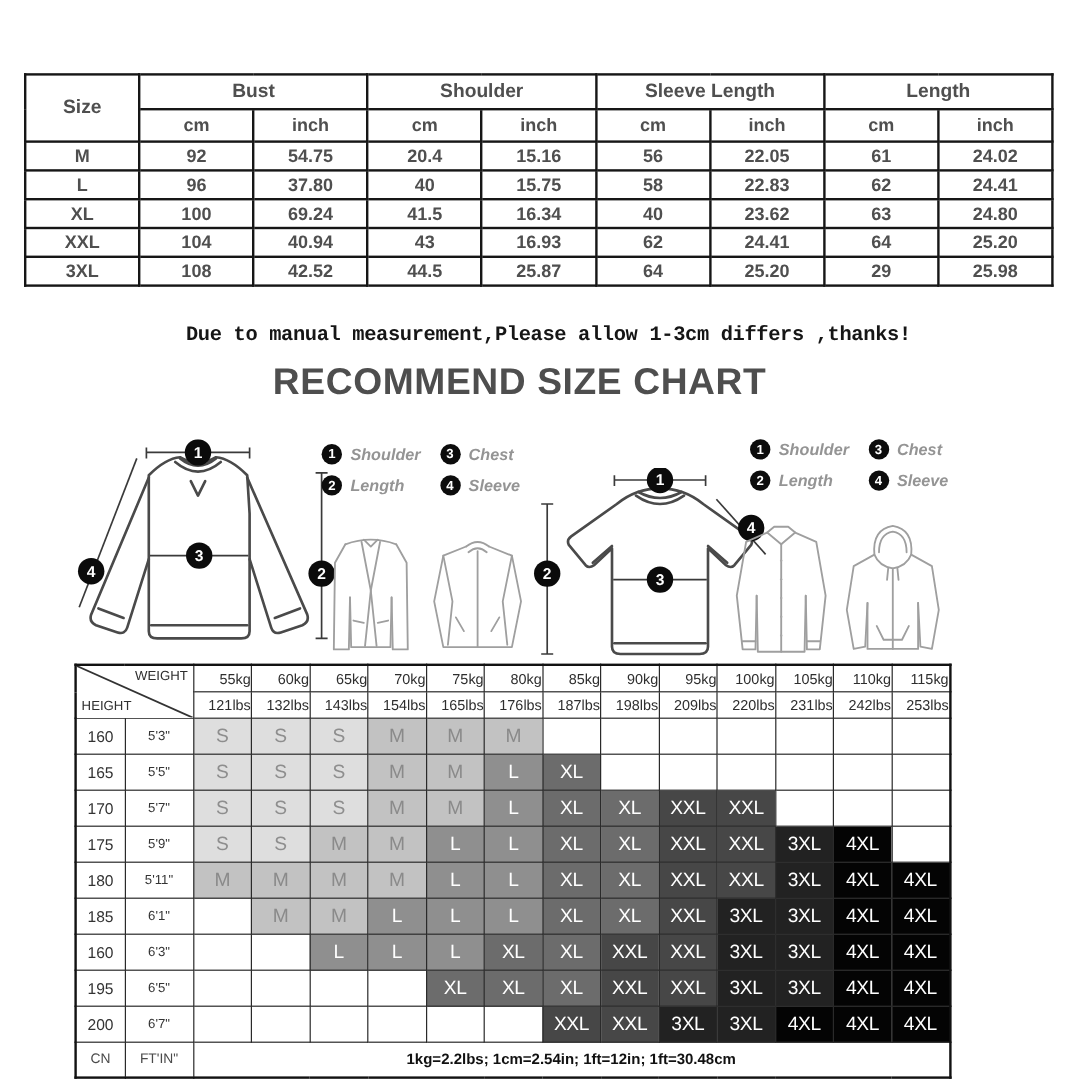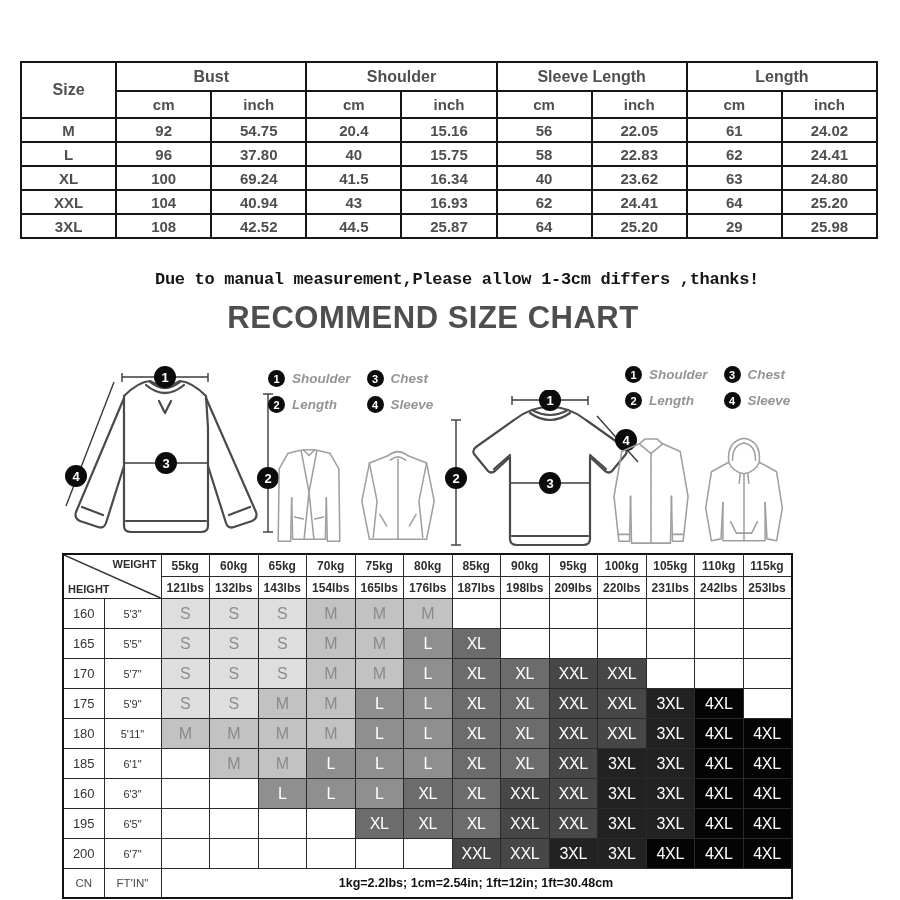--- a/index.html
+++ b/index.html
@@ -50,21 +50,21 @@
   .sketch{stroke:#4a4a4a;stroke-width:2.2;fill:none;stroke-linejoin:round;stroke-linecap:round;}
   .mark{stroke:#3a3a3a;stroke-width:1.4;fill:none;}
   .light{stroke:#9f9f9f;stroke-width:1.6;fill:none;stroke-linejoin:round;stroke-linecap:round;}
   .badge-num{font-family:"Liberation Sans",sans-serif;font-size:13px;font-weight:bold;fill:#ffffff;text-anchor:middle;}
   
   #matrix-wrap{position:absolute;left:62px;top:553px;}
   #matrix{border-collapse:collapse;table-layout:fixed;width:728px;border:2px solid #121212;}
   #matrix th,#matrix td{
     border:1px solid #2a2a2a;text-align:center;vertical-align:middle;padding:0;background:#fff;
   }
-  #matrix thead th{font-size:12px;font-weight:bold;color:#2e2e2e;height:21px;}
+  #matrix thead th{font-size:12px;font-weight:normal;color:#2e2e2e;height:21px;text-align:right;}
   #matrix .h-cm{font-size:13px;color:#333;height:29px;font-weight:normal;}
   #matrix .h-ft{font-size:11px;color:#333;font-weight:normal;}
   #matrix .size-cell{font-size:16px;letter-spacing:-0.3px;}
   #matrix tfoot td{height:28px;}
   #matrix .foot-lbl{font-size:11.5px;color:#4a4a4a;}
   #matrix .foot-conv{font-size:12.5px;font-weight:bold;color:#111;}
   #corner-cell{position:relative;}
   #corner-cell svg{position:absolute;left:0;top:0;width:100%;height:100%;}
   .corner-top{position:absolute;right:4px;top:3px;font-size:11px;color:#2e2e2e;}
   .corner-bottom{position:absolute;left:4px;bottom:3px;font-size:11px;color:#2e2e2e;}

